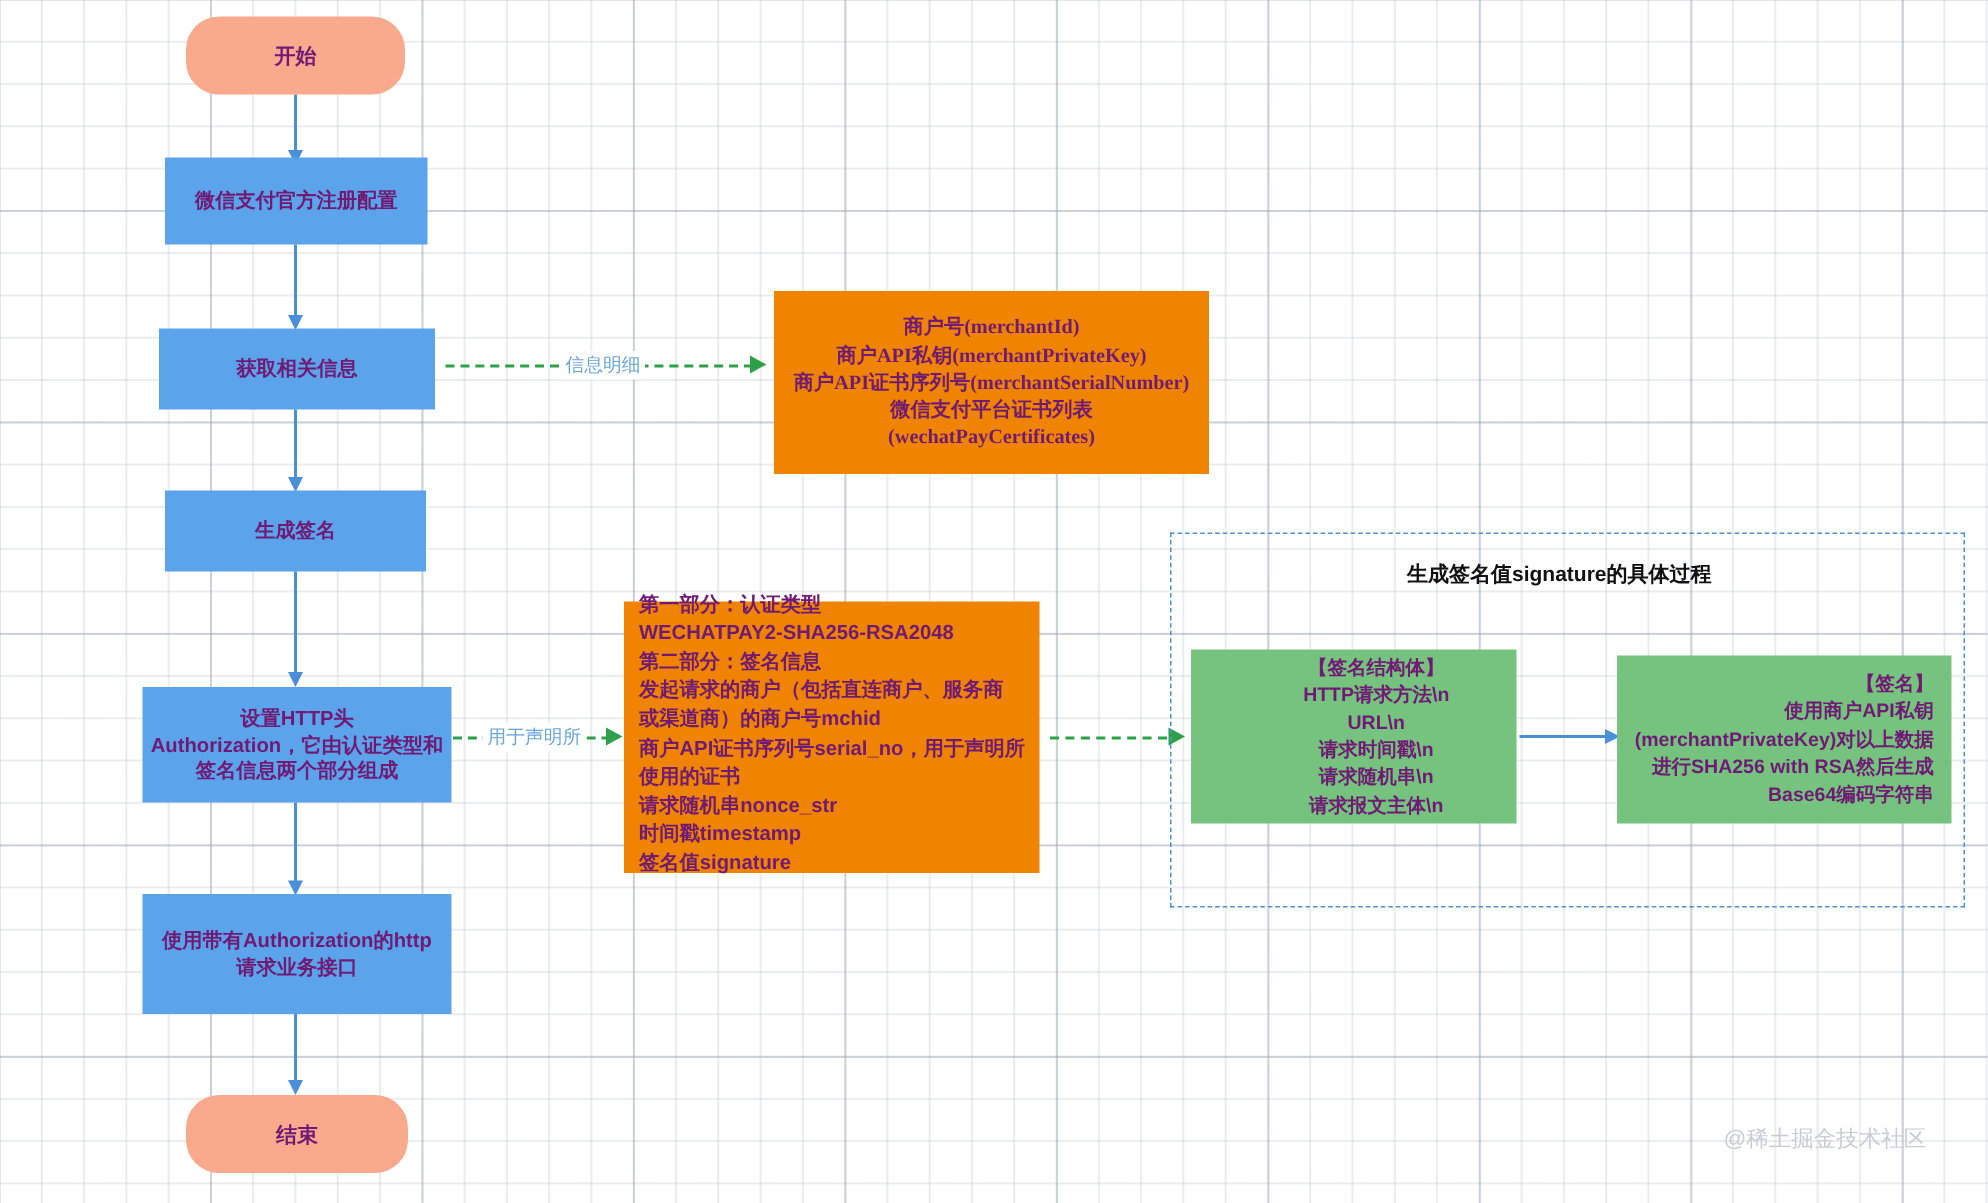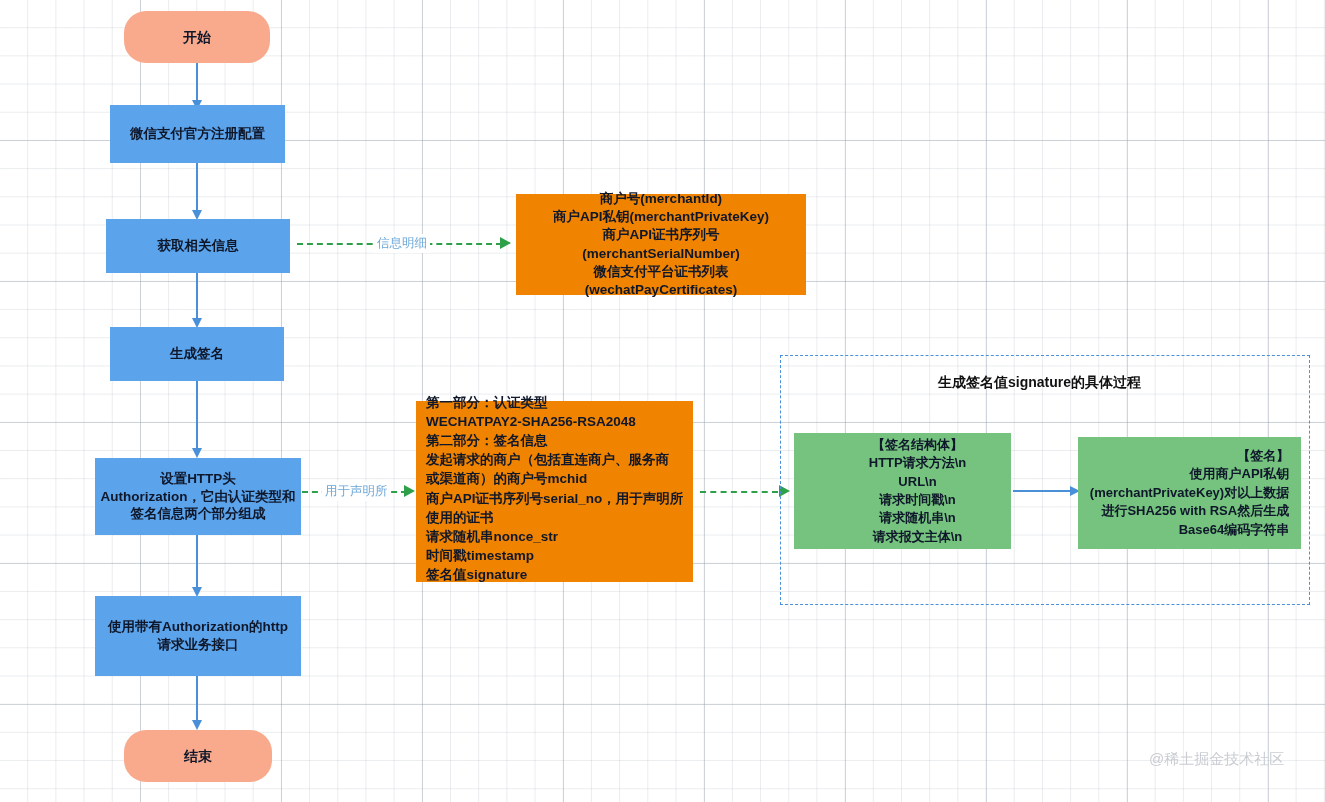--- a/index.html
+++ b/index.html
@@ -31,21 +31,21 @@
     background-position: -1px -1px, -1px -1px, -1px -1px, -1px -1px;
   }
 
   .node {
     position: absolute;
     box-sizing: border-box;
     display: flex;
     align-items: center;
     justify-content: center;
     text-align: center;
-    color: #0f172a;
+    color: #701a75;
     font-weight: bold;
     line-height: 1.32;
     white-space: pre-line;
   }
 
   .n-start, .n-end {
     background: #f9a98c;
     border-radius: 22px;
     font-size: 14px;
   }
@@ -194,21 +194,21 @@
 
   <div class="node n-blue" style="left:95px; top:458px; width:206px; height:77px;">设置HTTP头
 Authorization，它由认证类型和
 签名信息两个部分组成</div>
 
   <div class="node n-blue" style="left:95px; top:596px; width:206px; height:80px;">使用带有Authorization的http
 请求业务接口</div>
 
   <div class="node n-end" style="left:124px; top:730px; width:148px; height:52px;">结束</div>
 
-  <div class="node n-orange centered" style="left:516px; top:194px; width:290px; height:101px;">商户号(merchantId)
+  <div class="node n-orange centered" style="left:516px; top:194px; width:290px; height:122px;font-family:Liberation Serif, serif;">商户号(merchantId)
 商户API私钥(merchantPrivateKey)
 商户API证书序列号(merchantSerialNumber)
 微信支付平台证书列表
 (wechatPayCertificates)</div>
 
   <div class="node n-orange" style="left:416px; top:401px; width:277px; height:181px;">第一部分：认证类型
 WECHATPAY2-SHA256-RSA2048
 第二部分：签名信息
 发起请求的商户（包括直连商户、服务商
 或渠道商）的商户号mchid

